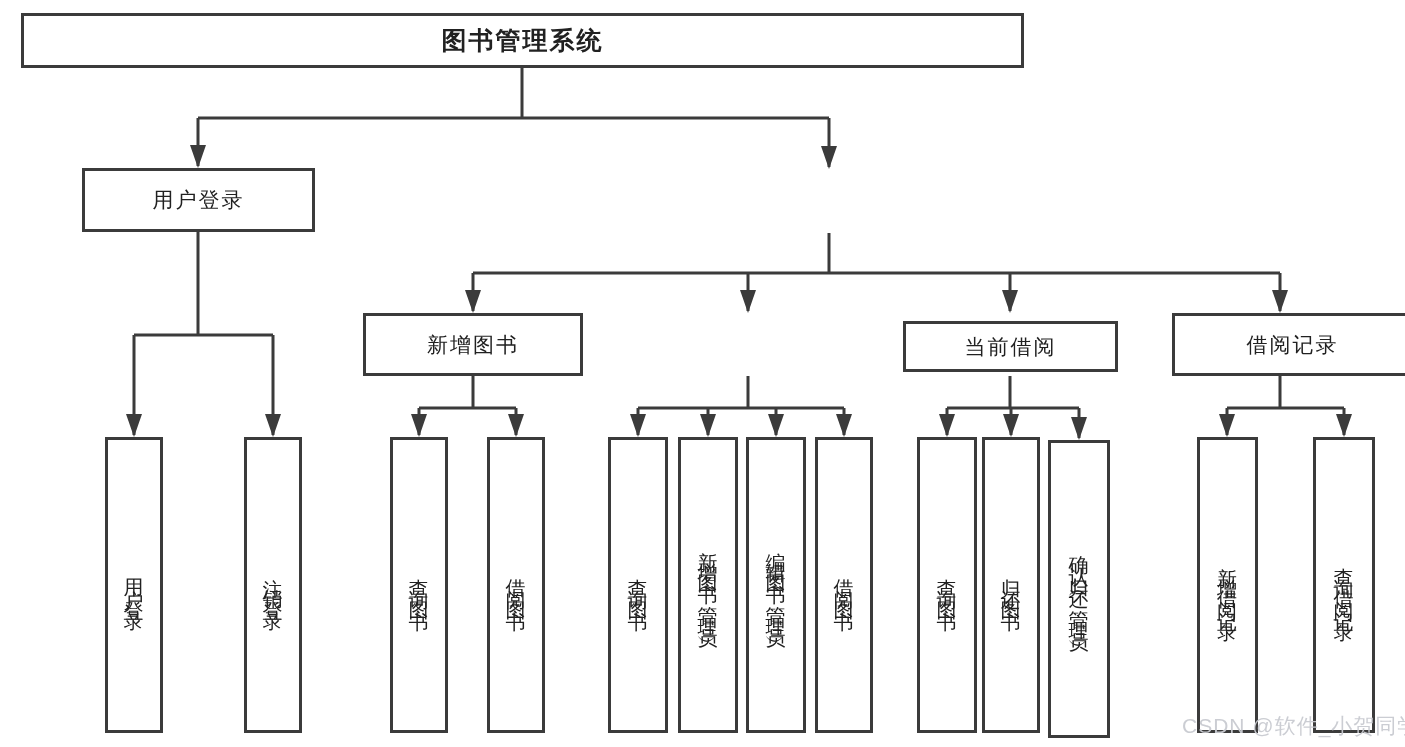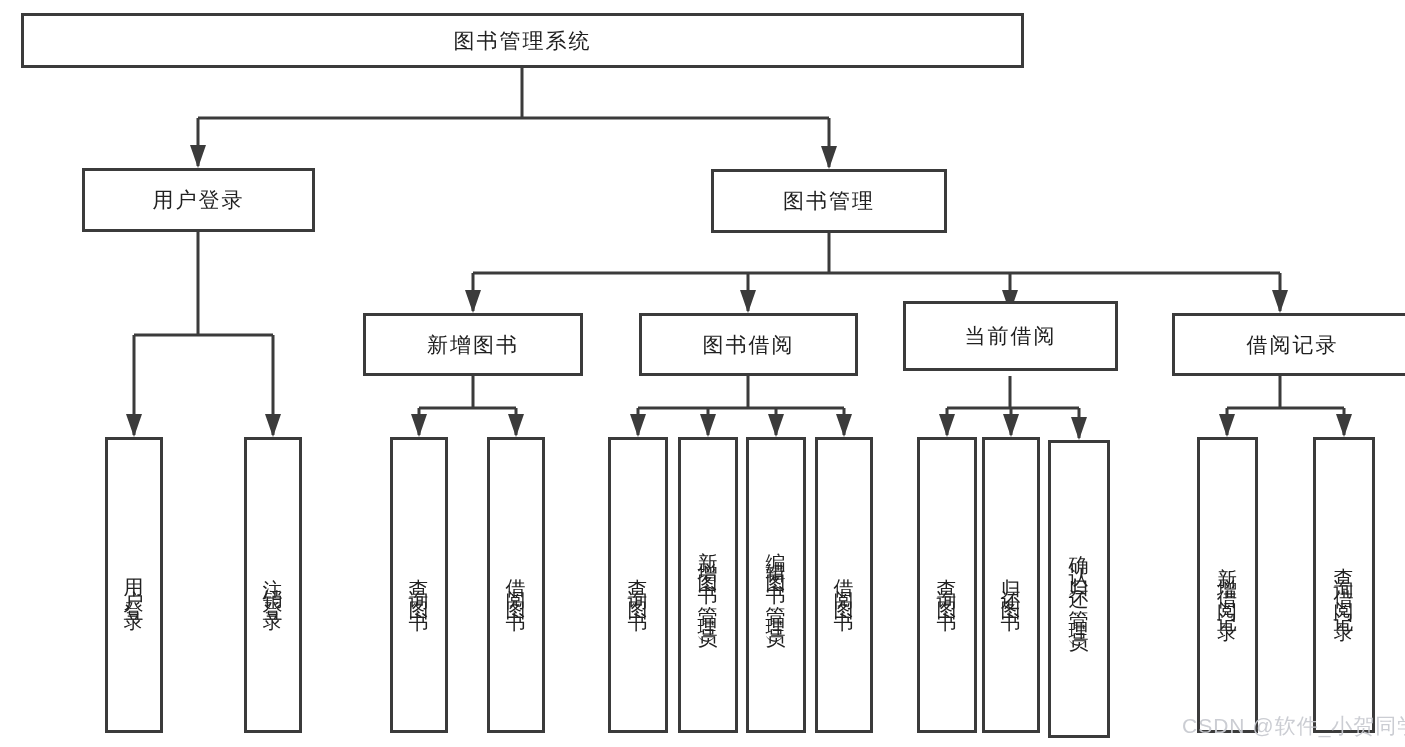--- a/index.html
+++ b/index.html
@@ -11,21 +11,21 @@
     overflow:hidden;font-family:"Liberation Sans","DejaVu Sans",sans-serif;color:var(--text);
   }
   .wires{position:absolute;left:0;top:0;width:1405px;height:747px;}
   .wires path{stroke:var(--line);stroke-width:3;fill:none;}
   .wires polygon{fill:var(--line);stroke:none;}
   .box{
     position:absolute;box-sizing:border-box;background:#fff;border:3px solid var(--border);
     display:flex;align-items:center;justify-content:center;
   }
   .h-box span{font-size:21px;letter-spacing:2px;white-space:nowrap;}
-  .root-box span{font-size:21px;letter-spacing:2px;}
+  .root-box span{font-size:25px;letter-spacing:2px;font-weight:bold;}
   .v-box span{
     writing-mode:vertical-rl;font-size:20px;letter-spacing:11px;line-height:1;
     white-space:nowrap;
   }
   .watermark{
     position:absolute;left:1182px;top:712px;z-index:5;font-size:21px;
     color:var(--watermark);letter-spacing:1px;white-space:nowrap;opacity:.95;
   }
 </style>
 </head>
@@ -63,31 +63,25 @@
     <polygon points="1344,437 1336,414 1352,414"></polygon>
   </svg>
 
   <div class="box h-box root-box" style="left:21px;top:13px;width:1003px;height:55px">
     <span>图书管理系统</span>
   </div>
 
   <div class="box h-box" style="left:82px;top:168px;width:233px;height:64px">
     <span>用户登录</span>
   </div>
-  <div class="box h-box" style="left:711px;top:169px;width:236px;height:64px">
-    <span>图书管理</span>
-  </div>
 
   <div class="box h-box" style="left:363px;top:313px;width:220px;height:63px">
     <span>新增图书</span>
   </div>
-  <div class="box h-box" style="left:639px;top:313px;width:219px;height:63px">
-    <span>图书借阅</span>
-  </div>
-  <div class="box h-box" style="left:903px;top:301px;width:215px;height:70px">
+  <div class="box h-box" style="left:903px;top:321px;width:215px;height:51px">
     <span>当前借阅</span>
   </div>
   <div class="box h-box" style="left:1172px;top:313px;width:241px;height:63px">
     <span>借阅记录</span>
   </div>
 
   <div class="box v-box" style="left:105px;top:437px;width:58px;height:296px">
     <span>用户登录</span>
   </div>
   <div class="box v-box" style="left:244px;top:437px;width:58px;height:296px">

